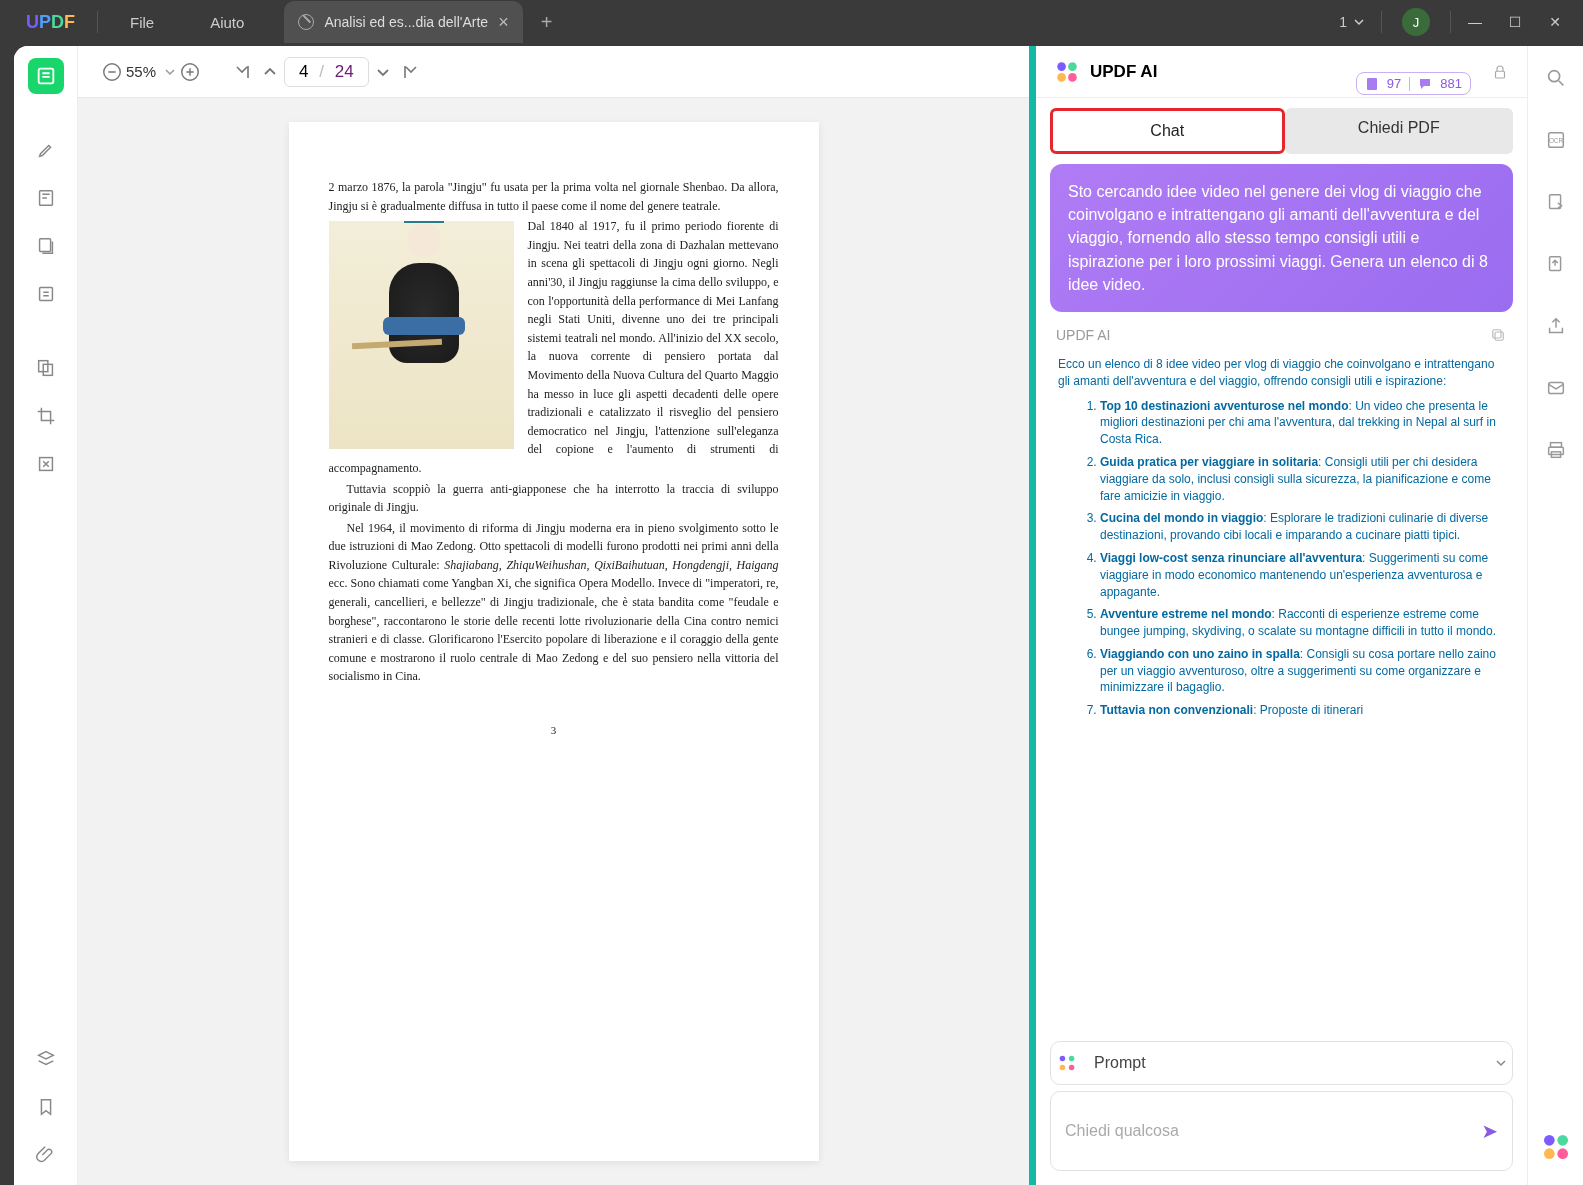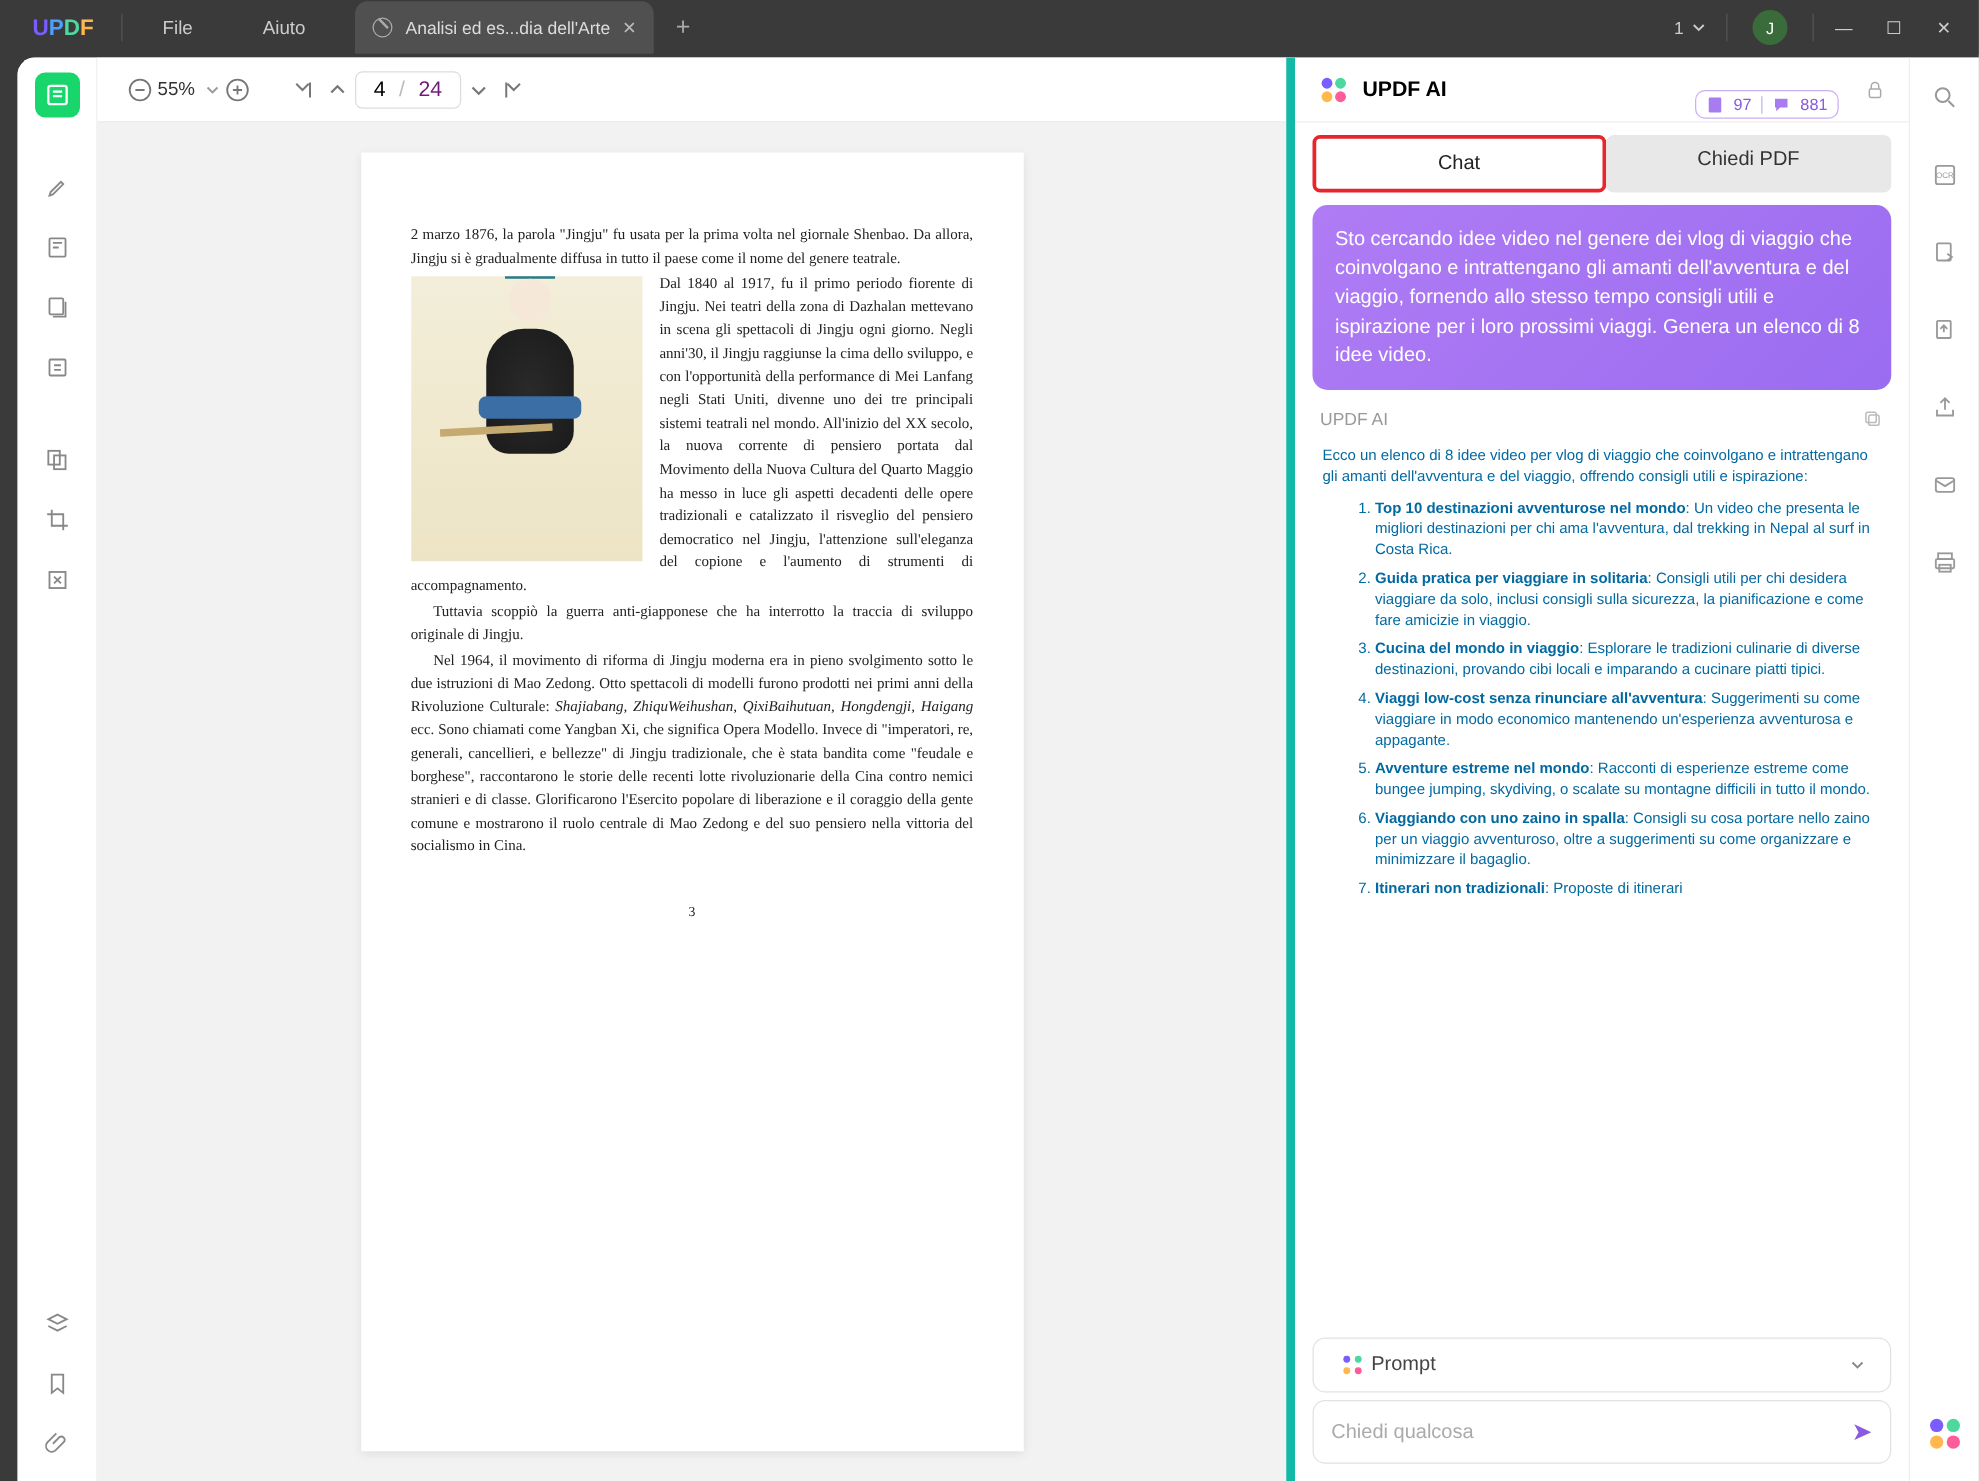--- a/index.html
+++ b/index.html
@@ -61,23 +61,23 @@
 .ai-tab.inactive { background: #e8e8e8; color: #333; }
 .ai-tab.active { background: #fff; border: 3px solid #e8252c; color: #222; }
 .ai-body { flex: 1; overflow: auto; padding: 0 14px 6px; }
 .user-bubble { background: linear-gradient(135deg,#b07cf5,#9a6cf0); color: #fff; border-radius: 12px; padding: 16px 18px; font-size: 16px; line-height: 1.45; }
 .ai-label { display:flex; justify-content:space-between; align-items:center; color:#999; font-size:14px; padding: 14px 6px 6px; }
 .copy-icon { width:18px; height:18px; color:#bbb; cursor:pointer; }
 .ai-response { padding: 6px 8px; font-size: 12px; line-height: 1.4; color: #0369a1; }
 .ai-response ol { padding-left: 42px; margin-top: 8px; }
 .ai-response li { margin-bottom: 6px; }
 .ai-response b { font-weight: 700; }
-.prompt-bar { margin: 6px 14px; border: 1px solid #e2e2e2; border-radius: 10px; padding: 10px 20px; display: flex; align-items: center; gap: 4px; cursor:pointer; }
+.prompt-bar { margin: 6px 14px; border: 1px solid #e2e2e2; border-radius: 10px; padding: 10px 5px; display: flex; align-items: center; gap: 16px; cursor:pointer; }
 .prompt-bar .lbl { flex:1; font-size:16px; color:#444; }
-.input-bar { margin: 0 14px 14px; border: 1px solid #e2e2e2; border-radius: 10px; padding: 12px 14px; display: flex; align-items: center; }
+.input-bar { margin: 0 14px 14px; border: 1px solid #e2e2e2; border-radius: 10px; padding: 27px 14px; display: flex; align-items: center; }
 .input-bar input { flex:1; border:none; outline:none; font-size:16px; color:#333; }
 .input-bar input::placeholder { color:#aaa; }
 .send { color:#8a5ae0; font-size:20px; cursor:pointer; }
 
 .right-rail { width: 56px; background: #fff; border-left: 1px solid #eee; padding: 14px 0; display:flex; flex-direction:column; align-items:center; gap:26px; }
 .right-rail .rail-btn { color:#999; }
 .ai-fab { width:32px; height:32px; margin-top:auto; margin-bottom:8px; }
 
 svg { display:block; }
 </style>
@@ -289,21 +289,21 @@
       </div>
       <div class="ai-response">
         <div>Ecco un elenco di 8 idee video per vlog di viaggio che coinvolgano e intrattengano gli amanti dell'avventura e del viaggio, offrendo consigli utili e ispirazione:</div>
         <ol id="ai-list">
             <li><b>Top 10 destinazioni avventurose nel mondo</b>: Un video che presenta le migliori destinazioni per chi ama l'avventura, dal trekking in Nepal al surf in Costa Rica.</li>
             <li><b>Guida pratica per viaggiare in solitaria</b>: Consigli utili per chi desidera viaggiare da solo, inclusi consigli sulla sicurezza, la pianificazione e come fare amicizie in viaggio.</li>
             <li><b>Cucina del mondo in viaggio</b>: Esplorare le tradizioni culinarie di diverse destinazioni, provando cibi locali e imparando a cucinare piatti tipici.</li>
             <li><b>Viaggi low-cost senza rinunciare all'avventura</b>: Suggerimenti su come viaggiare in modo economico mantenendo un'esperienza avventurosa e appagante.</li>
             <li><b>Avventure estreme nel mondo</b>: Racconti di esperienze estreme come bungee jumping, skydiving, o scalate su montagne difficili in tutto il mondo.</li>
             <li><b>Viaggiando con uno zaino in spalla</b>: Consigli su cosa portare nello zaino per un viaggio avventuroso, oltre a suggerimenti su come organizzare e minimizzare il bagaglio.</li>
-            <li><b>Itinerari non tradizionali</b>: Proposte di itinerari</li>
+            <li><b>Tuttavia non convenzionali</b>: Proposte di itinerari</li>
           </ol>
       </div>
     </div>
     <div class="prompt-bar">
       <svg width="22" height="22" viewBox="0 0 24 24">
           <circle cx="7" cy="7" r="3" fill="#7b5cff"></circle>
           <circle cx="17" cy="7" r="3" fill="#4dd99e"></circle>
           <circle cx="7" cy="17" r="3" fill="#ffb84d"></circle>
           <circle cx="17" cy="17" r="3" fill="#ff5c9a"></circle>
         </svg>

